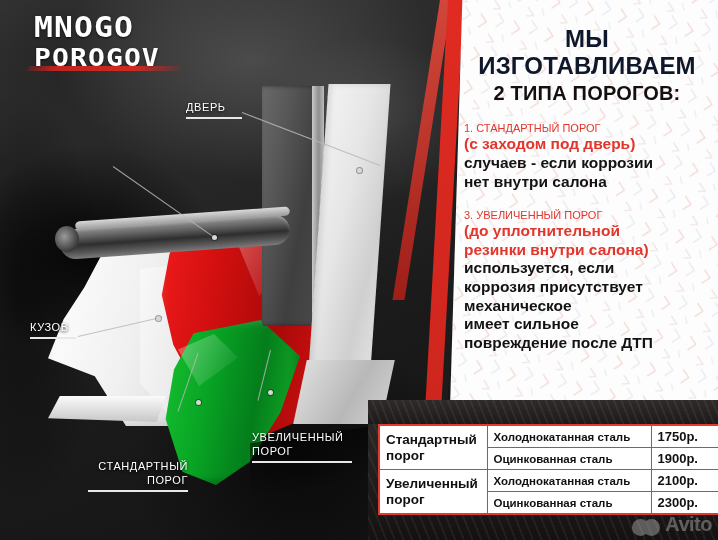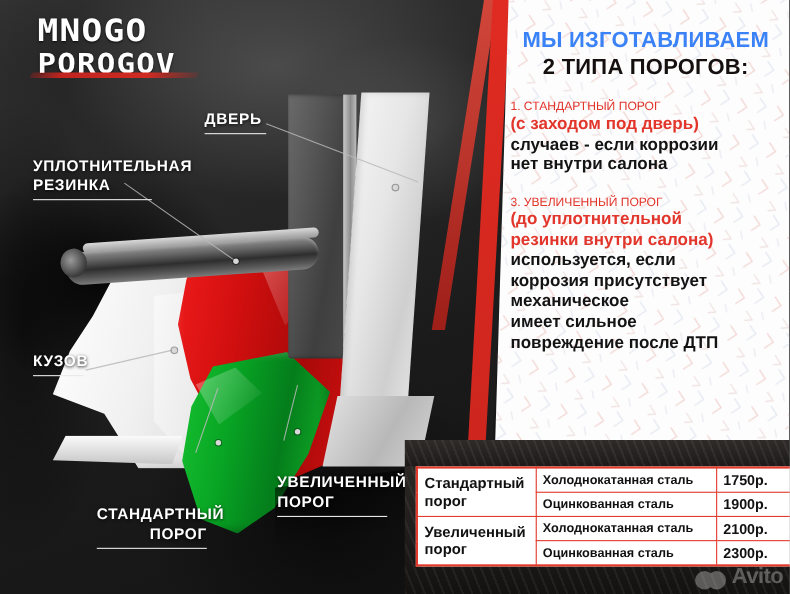--- a/index.html
+++ b/index.html
@@ -140,21 +140,21 @@
     background:linear-gradient(120deg,rgba(255,255,255,.32),rgba(255,255,255,0));
     clip-path:polygon(0% 30%, 60% 0%, 100% 45%, 35% 100%);
   }
   .dark-shadow-strip {
     position:absolute; left:250px; top:430px; width:190px; height:56px;
     background:linear-gradient(180deg,rgba(0,0,0,.55),rgba(0,0,0,0));
     transform:skewY(-8deg);
   }
 
   
-  .callout { position:absolute; color:#fff; font-size:14px; font-weight:700; letter-spacing:.6px; line-height:1.28; text-shadow:0 1px 3px rgba(0,0,0,.85); }
+  .callout { position:absolute; color:#fff; font-size:11px; font-weight:400; letter-spacing:.6px; line-height:1.28; text-shadow:0 1px 3px rgba(0,0,0,.85); }
   .callout .rule { display:block; height:1.5px; background:#e8e8e8; margin-top:3px; }
   .lead { position:absolute; background:#b9b9b9; height:1.2px; transform-origin:left center; opacity:.85; }
   .dot { position:absolute; width:5px; height:5px; border-radius:50%; background:#d8d8d8; box-shadow:0 0 0 1px rgba(0,0,0,.35); }
 
   .c-door  { left:186px; top:100px; }
   .c-door .rule { width:56px; }
   .c-seal  { left:30px;  top:142px; }
   .c-seal .rule { width:108px; }
   .c-kuzov { left:30px;  top:320px; }
   .c-kuzov .rule { width:46px; }
@@ -183,21 +183,21 @@
   }
   .panel-dark-edge {
     position:absolute; right:248px; top:0; width:8px; height:540px;
     background:#1d1d1d; transform:skewX(-3.2deg); transform-origin:top left;
     opacity:.9;
   }
 
   .panel-inner { position:absolute; left:18px; top:0; right:8px; }
 
   .headline { margin-top:26px; text-align:center; }
-  .headline .l1 { color:#3b82f6; font-size:20px; font-weight:700; letter-spacing:.2px; line-height:1.12; }
+  .headline .l1 { color:#0f172a; font-size:24px; font-weight:700; letter-spacing:.2px; line-height:1.12; }
   .headline .l2 { color:#15100f; font-size:20px; font-weight:700; letter-spacing:.2px; line-height:1.12; margin-top:2px; }
 
   .block { margin-top:18px; }
   .block .ttl { color:#e2352b; font-size:11px; font-weight:400; line-height:1.2; }
   .block .sub { color:#e2352b; font-size:15.5px; font-weight:700; line-height:1.2; }
   .block .bdy { color:#131313; font-size:15.5px; font-weight:700; line-height:1.2; }
 
   
   .bottom-dark {
     position:absolute; left:368px; top:400px; width:350px; height:30px;
@@ -283,25 +283,20 @@
   <div class="dot" style="left:196px; top:400px;"></div>
 
   <div class="lead" style="left:258px; top:400px; width:52px; transform:rotate(-76deg);"></div>
   <div class="dot" style="left:268px; top:390px;"></div>
 
   <div class="callout c-door">
     <span>ДВЕРЬ</span>
     <span class="rule"></span>
   </div>
 
-  <div class="callout c-seal">
-    <span>УПЛОТНИТЕЛЬНАЯ</span><br>
-    <span>РЕЗИНКА</span>
-    <span class="rule"></span>
-  </div>
 
   <div class="callout c-kuzov">
     <span>КУЗОВ</span>
     <span class="rule"></span>
   </div>
 
   <div class="callout c-std">
     <span>СТАНДАРТНЫЙ</span><br>
     <span>ПОРОГ</span>
     <span class="rule"></span>

